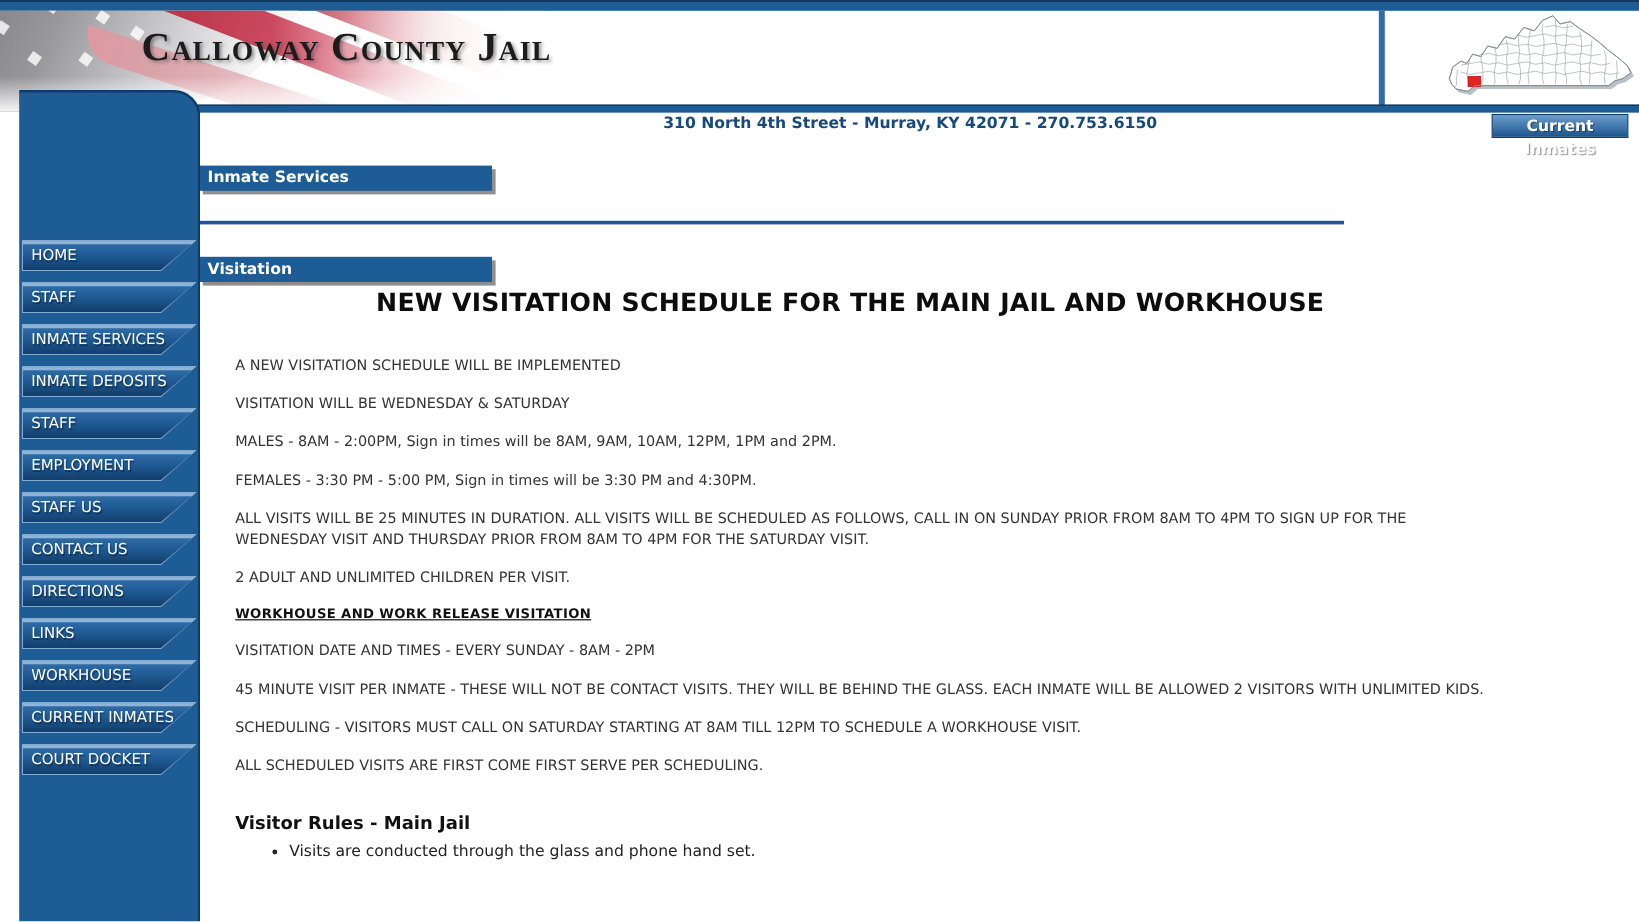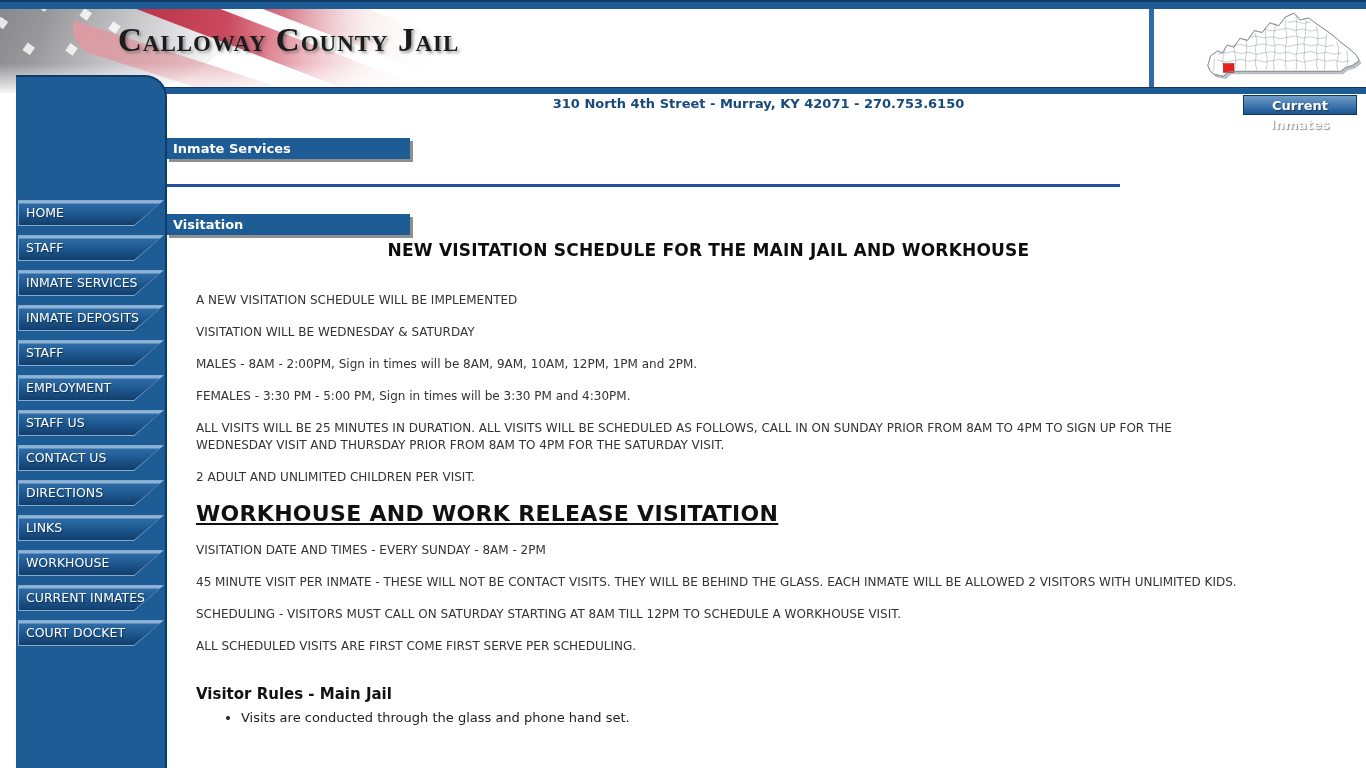--- a/index.html
+++ b/index.html
@@ -74,24 +74,24 @@
   
   #main { position:absolute; left:151px; right:0; top:123px; bottom:0; background:#fff; }
   .section-bar { position:absolute; left:15px; width:244px; height:21px;
     background:#1e5c96; color:#fff; font-weight:bold; font-size:13px; line-height:21px;
     padding-left:7px; box-shadow:3px 3px 0 #8f8f8f; }
   #bar-inmate-services { top:15px; }
   #bar-visitation { top:91px; }
   #content-rule { position:absolute; left:15px; top:61px; width:954px; height:3px; background:#24509e; }
 
   #content { position:absolute; left:15px; top:117px; width:1085px; }
-  #headline { text-align:center; font-size:17px; font-weight:bold; color:#0d0d0d;
+  #headline { text-align:center; font-size:21px; font-weight:bold; color:#0d0d0d;
     margin:0 0 32px 0; letter-spacing:.2px; }
   .body-text { margin:0 10px 15px 30px; font-size:12px; line-height:17px; color:#333; }
-  #workhouse-heading { margin:12px 0 16px 30px; font-size:22px; font-weight:bold;
+  #workhouse-heading { margin:12px 0 16px 30px; font-size:11px; font-weight:bold;
     color:#111; text-decoration:underline; letter-spacing:.3px; }
   #visitor-rules-heading { margin:30px 0 6px 30px; font-size:15px; font-weight:bold; color:#111; }
   #visitor-rules-list { margin:0 0 0 30px; padding-left:45px; }
   #visitor-rules-list li { font-size:13px; line-height:17px; color:#222; }
 </style>
 </head>
 <body>
 
 <div id="topbar"></div>
 

